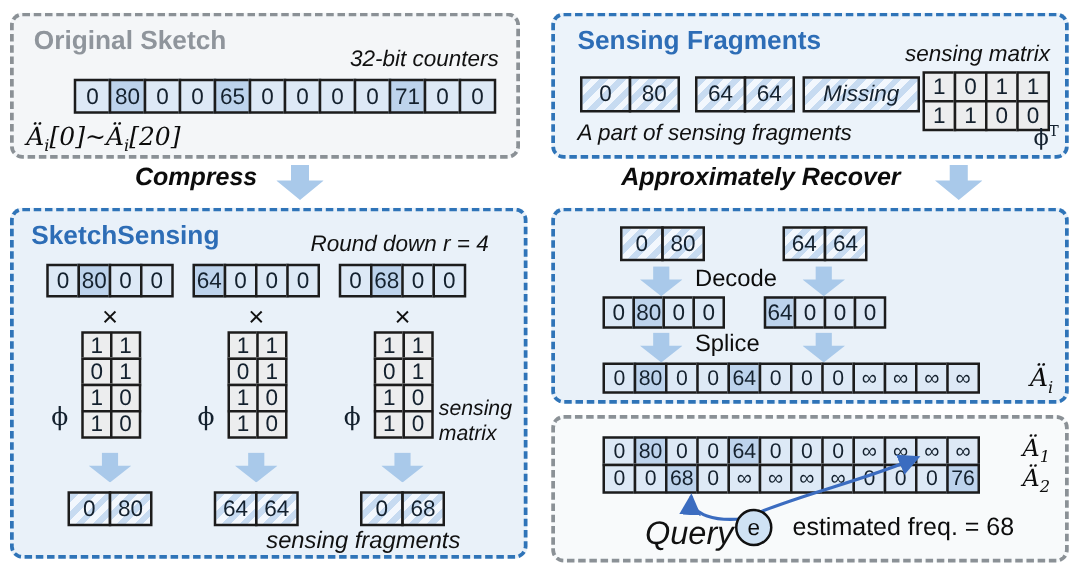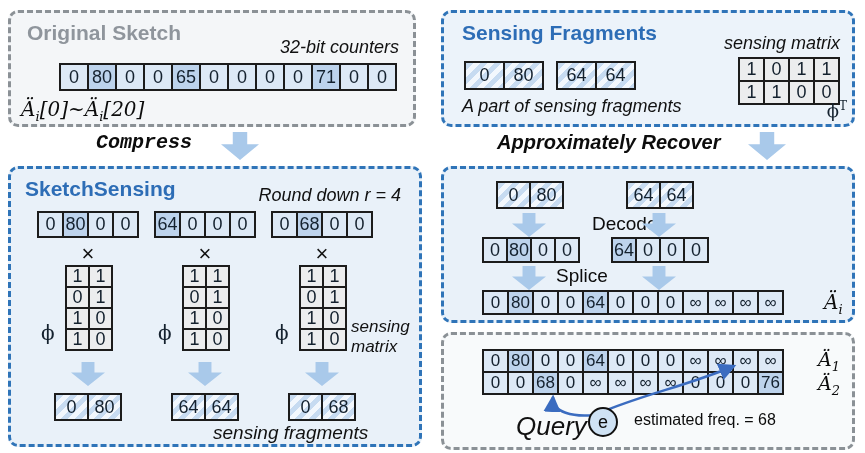--- a/index.html
+++ b/index.html
@@ -92,48 +92,51 @@
     <div class="abs title blue" style="left:18px;top:8px;">Sensing Fragments</div>
     <div class="abs note" style="right:12px;top:20px;">sensing matrix</div>
     <div class="abs row fragL" style="left:20px;top:48px;">
         <span class="cell striped">0</span>
         <span class="cell striped">80</span>
       </div>
     <div class="abs row fragL" style="left:112px;top:48px;">
         <span class="cell striped">64</span>
         <span class="cell striped">64</span>
       </div>
+    <div class="abs row fragL" style="left:198px;top:48px;">
+        <span class="cell striped missing">Missing</span>
+      </div>
     <div class="abs note" style="left:18px;top:83px;">A part of sensing fragments</div>
     <div class="abs matrix m4" style="left:294px;top:44px;">
       <div class="row">
           <span class="cell">1</span>
           <span class="cell">0</span>
           <span class="cell">1</span>
           <span class="cell">1</span>
         </div>
       <div class="row">
           <span class="cell">1</span>
           <span class="cell">1</span>
           <span class="cell">0</span>
           <span class="cell">0</span>
         </div>
     </div>
     <div class="abs math" style="right:5px;bottom:3px;font-size:18px;">
       <span>ϕ</span><sup>T</sup>
     </div>
   </div>
 
-  <div class="abs stage" style="left:96px;top:131px;font-family:Liberation Mono, monospace;">Compress</div>
+  <div class="abs stage" style="left:108px;top:131px;">Compress</div>
   <div class="abs arr big" style="left:221px;top:132px;"></div>
   <div class="abs stage" style="left:497px;top:131px;">Approximately Recover</div>
   <div class="abs arr big" style="left:748px;top:132px;"></div>
 
   <div class="dash blue" style="left:8px;top:166px;width:414px;height:281px;">
     <div class="abs title blue" style="left:14px;top:8px;">SketchSensing</div>
-    <div class="abs note" style="right:18px;top:16px;">Round down r = 4</div>
+    <div class="abs note" style="right:28px;top:16px;">Round down r = 4</div>
 
     <div class="abs row vec4" style="left:26px;top:42px;">
         <span class="cell">0</span>
         <span class="cell hl">80</span>
         <span class="cell">0</span>
         <span class="cell">0</span>
       </div>
     <div class="abs row vec4" style="left:143px;top:42px;">
         <span class="cell hl">64</span>
         <span class="cell">0</span>
@@ -234,21 +237,21 @@
     <div class="abs row frag" style="left:52px;top:12px;">
         <span class="cell striped">0</span>
         <span class="cell striped">80</span>
       </div>
     <div class="abs row frag" style="left:182px;top:12px;">
         <span class="cell striped">64</span>
         <span class="cell striped">64</span>
       </div>
 
     <div class="abs arr sm" style="left:68px;top:44px;"></div>
-    <div class="abs plain-label" style="left:112px;top:44px;margin-left:36px;">Decode</div>
+    <div class="abs plain-label" style="left:112px;top:44px;">Decode</div>
     <div class="abs arr sm" style="left:198px;top:44px;"></div>
 
     <div class="abs row vec4s" style="left:38px;top:68px;">
         <span class="cell">0</span>
         <span class="cell hl">80</span>
         <span class="cell">0</span>
         <span class="cell">0</span>
       </div>
     <div class="abs row vec4s" style="left:167px;top:68px;">
         <span class="cell hl">64</span>
@@ -323,16 +326,16 @@
         </marker>
       </defs>
       <path d="M150,80 C130,82 108,78 109,62" fill="none" stroke="#3b6cc0" stroke-width="2.5" marker-end="url(#ah)"></path>
       <path d="M163,75 C205,58 245,50 290,31" fill="none" stroke="#3b6cc0" stroke-width="2.5" marker-end="url(#ah)"></path>
     </svg>
 
     <div class="abs note" style="left:72px;top:76px;font-size:26px;">Query</div>
     <div class="abs ecircle" style="left:144px;top:72px;">
         <span>e</span>
       </div>
-    <div class="abs plain-label" style="left:190px;top:76px;font-size:16px;">estimated freq. = 68</div>
+    <div class="abs plain-label" style="left:190px;top:76px;font-size:20px;">estimated freq. = 68</div>
   </div>
 
 </div>
 
 </body></html>

